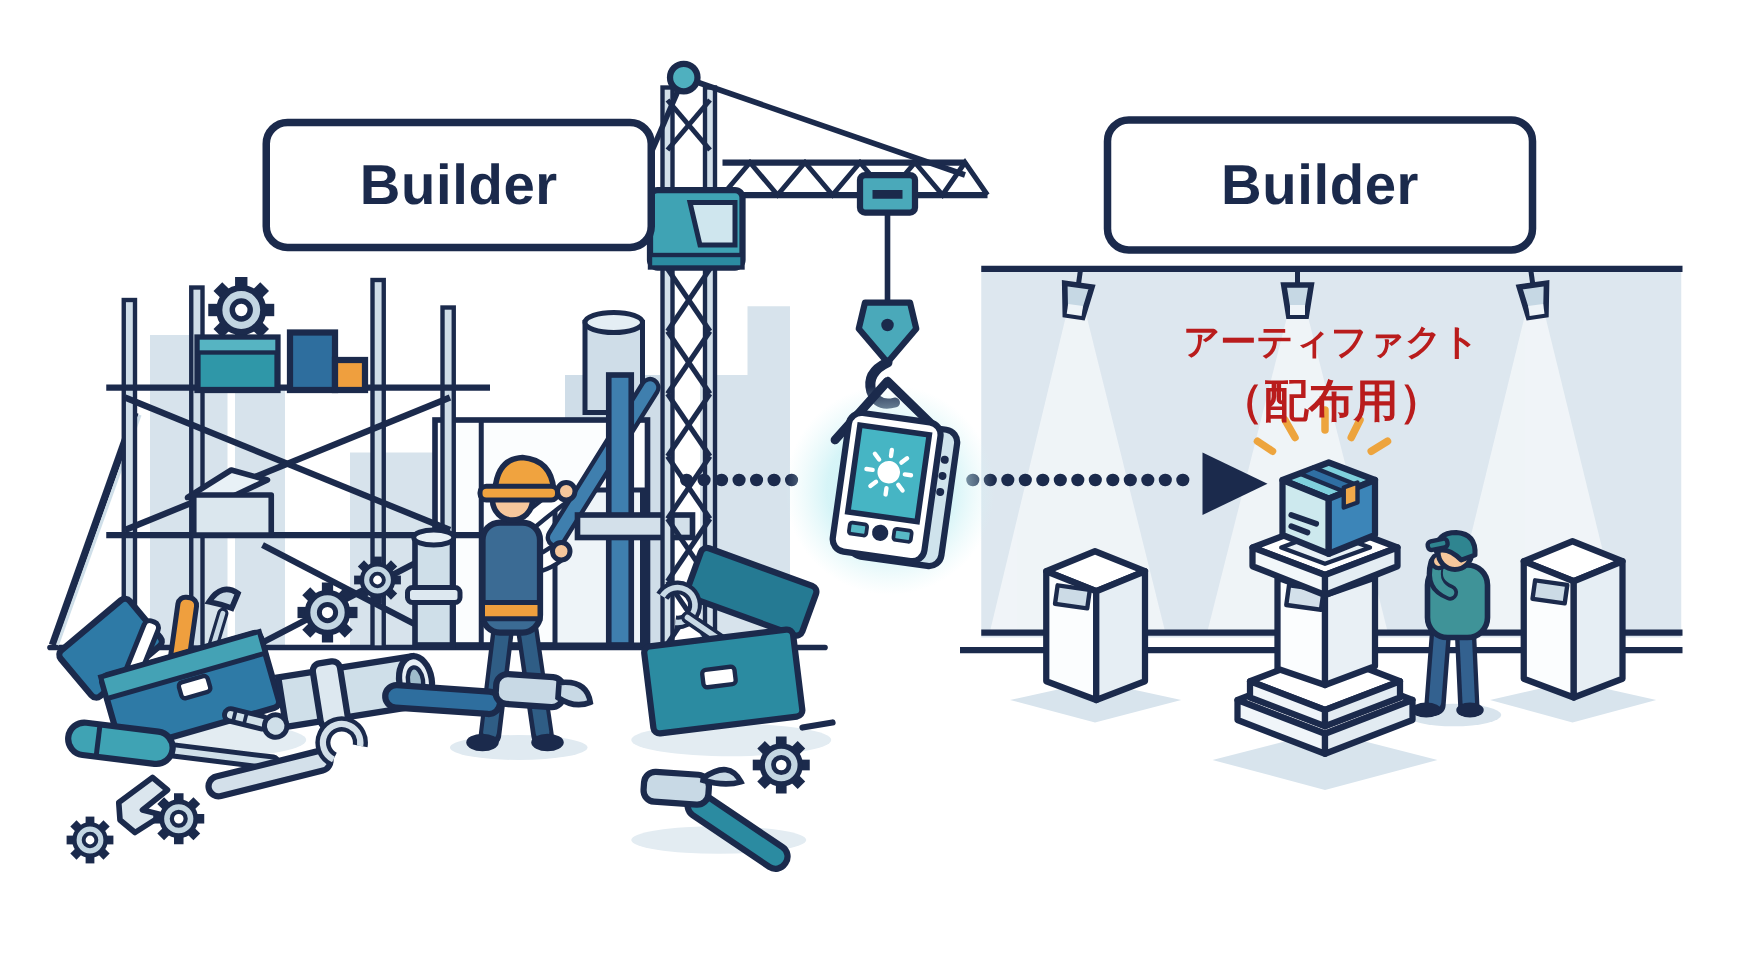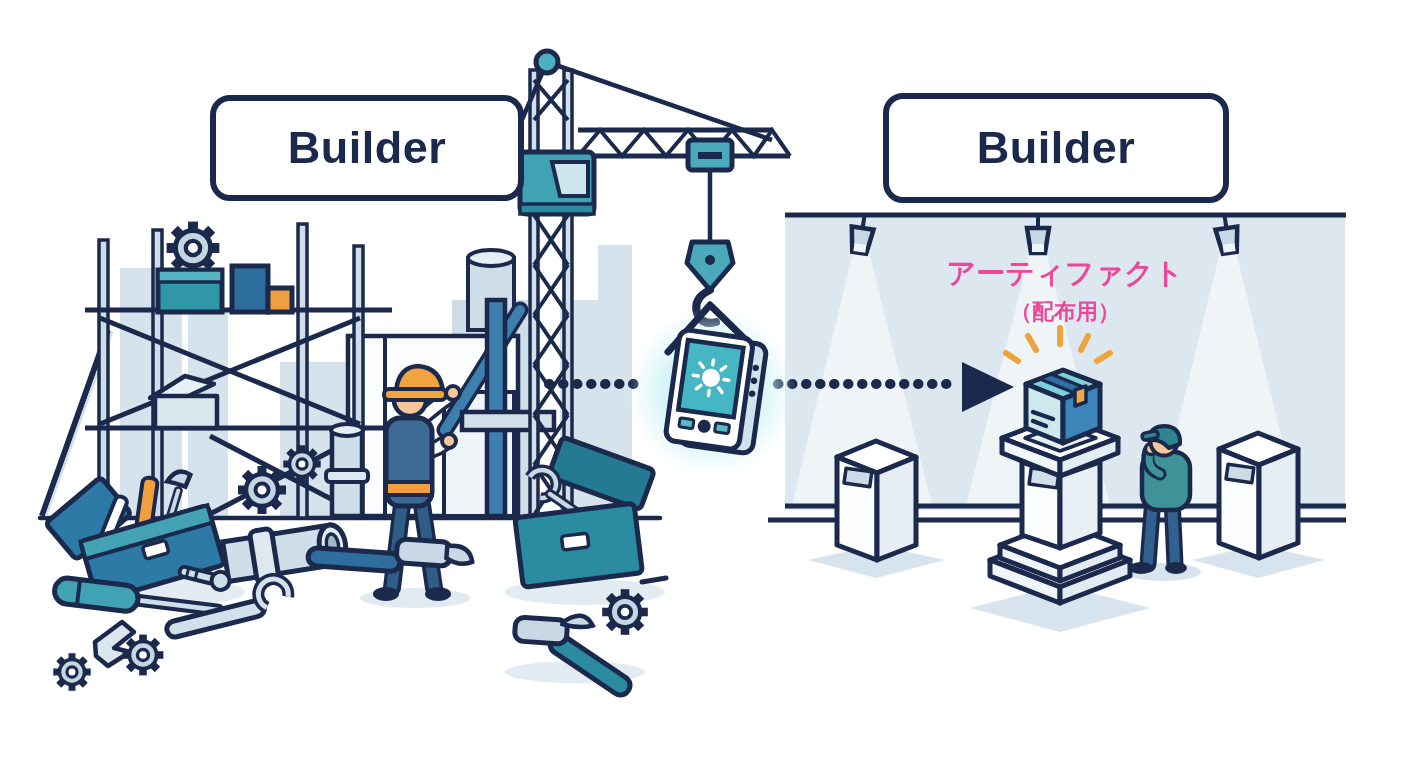--- a/index.html
+++ b/index.html
@@ -7,23 +7,23 @@
          font-family:"Liberation Sans","DejaVu Sans",sans-serif;}
   .art{position:absolute;left:0;top:0;}
   .label-box{position:absolute;background:#ffffff;border:6px solid #1b2a4c;border-radius:20px;
              color:#1b2a4c;text-align:center;display:flex;flex-direction:column;justify-content:center;
              line-height:1.08;box-sizing:content-box;}
   .label-title{font-size:45px;font-weight:bold;letter-spacing:.5px;}
   .label-sub{font-size:30px;font-weight:bold;}
   #builder-label{left:210px;top:95px;width:302px;height:94px;}
   #runner-label{left:883px;top:93px;width:334px;height:98px;}
   .artifact-label{position:absolute;left:928px;top:254px;width:274px;text-align:center;
-                  color:#ec4899;font-weight:bold;}
+                  color:#b91c1c;font-weight:bold;}
   .artifact-line1{font-size:29px;}
-  .artifact-line2{font-size:22px;margin-top:3px;}
+  .artifact-line2{font-size:36px;margin-top:3px;}
 </style>
 </head>
 <body>
 
 <div class="stage">
 
 <svg class="art" width="1408" height="768" viewBox="0 0 1408 768">
   <defs>
     <radialGradient id="glowGrad" cx="50%" cy="50%" r="50%">
       <stop offset="0%" stop-color="#bff0f4" stop-opacity="0.95"></stop>

